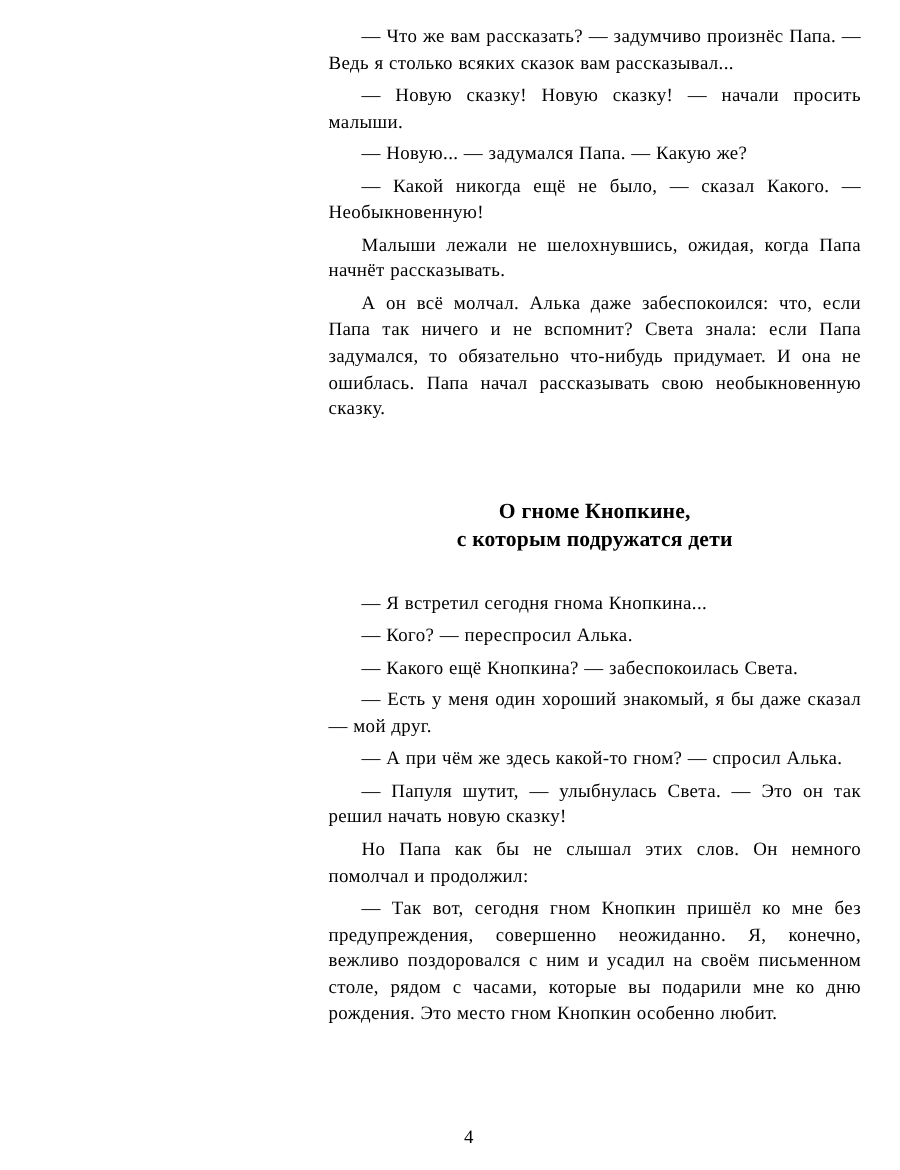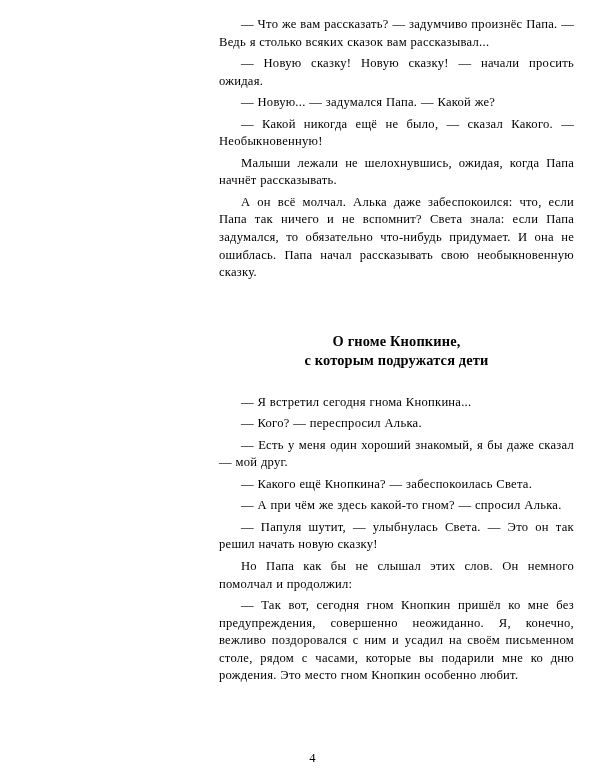--- a/index.html
+++ b/index.html
@@ -72,37 +72,37 @@
     font-weight: normal;
   }
 </style>
 </head>
 <body>
 
 <div class="page">
 
   <div class="textblock">
     <p class="para">— Что же вам рассказать? — задумчиво произнёс Папа. — Ведь я столько всяких сказок вам рассказывал...</p>
-    <p class="para">— Новую сказку! Новую сказку! — начали просить ожидая.</p>
-    <p class="para">— Новую... — задумался Папа. — Какой же?</p>
+    <p class="para">— Новую сказку! Новую сказку! — начали просить малыши.</p>
+    <p class="para">— Новую... — задумался Папа. — Какую же?</p>
     <p class="para">— Какой никогда ещё не было, — сказал Какого. — Необыкновенную!</p>
     <p class="para">Малыши лежали не шелохнувшись, ожидая, когда Папа начнёт рассказывать.</p>
     <p class="para">А он всё молчал. Алька даже забеспокоился: что, если Папа так ничего и не вспомнит? Света знала: если Папа задумался, то обязательно что-нибудь придумает. И она не ошиблась. Папа начал рассказывать свою необыкновенную сказку.</p>
   </div>
 
   <h2 class="chapter-heading">
     <span class="hline">О гноме Кнопкине,</span>
     <span class="hline">с которым подружатся дети</span>
   </h2>
 
   <div class="textblock">
     <p class="para">— Я встретил сегодня гнома Кнопкина...</p>
     <p class="para">— Кого? — переспросил Алька.</p>
+    <p class="para">— Какого ещё Кнопкина? — забеспокоилась Света.</p>
     <p class="para">— Есть у меня один хороший знакомый, я бы даже сказал — мой друг.</p>
-    <p class="para">— Какого ещё Кнопкина? — забеспокоилась Света.</p>
     <p class="para">— А при чём же здесь какой-то гном? — спросил Алька.</p>
     <p class="para">— Папуля шутит, — улыбнулась Света. — Это он так решил начать новую сказку!</p>
     <p class="para">Но Папа как бы не слышал этих слов. Он немного помолчал и продолжил:</p>
     <p class="para">— Так вот, сегодня гном Кнопкин пришёл ко мне без предупреждения, совершенно неожиданно. Я, конечно, вежливо поздоровался с ним и усадил на своём письменном столе, рядом с часами, которые вы подарили мне ко дню рождения. Это место гном Кнопкин особенно любит.</p>
   </div>
 
   <div class="folio">4</div>
 
 </div>
 

